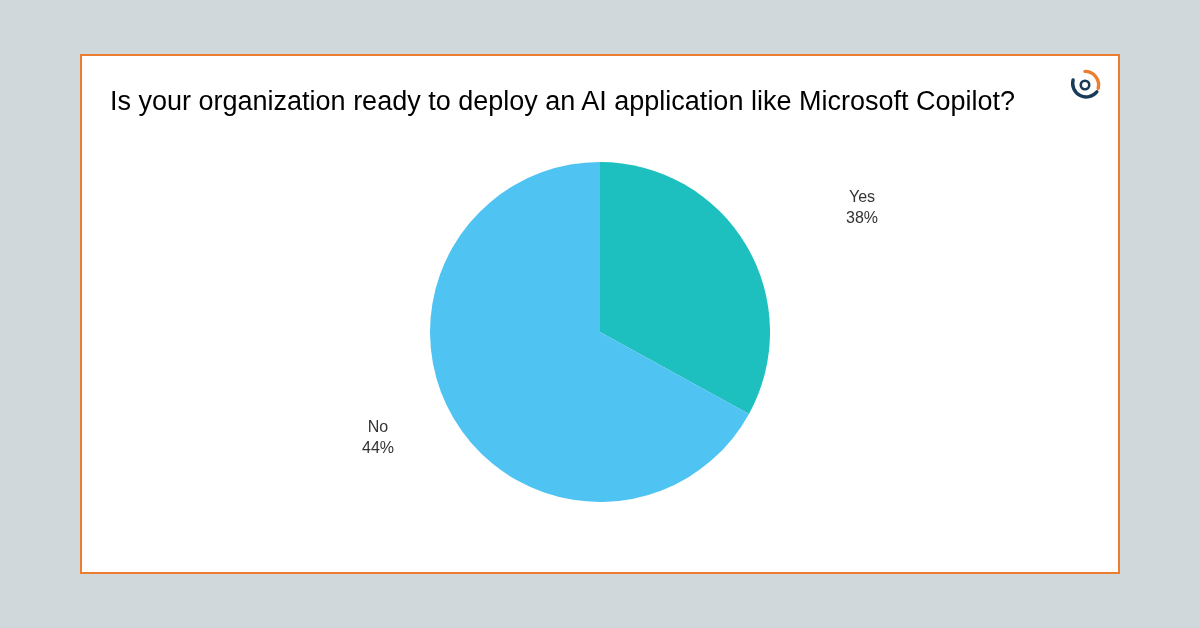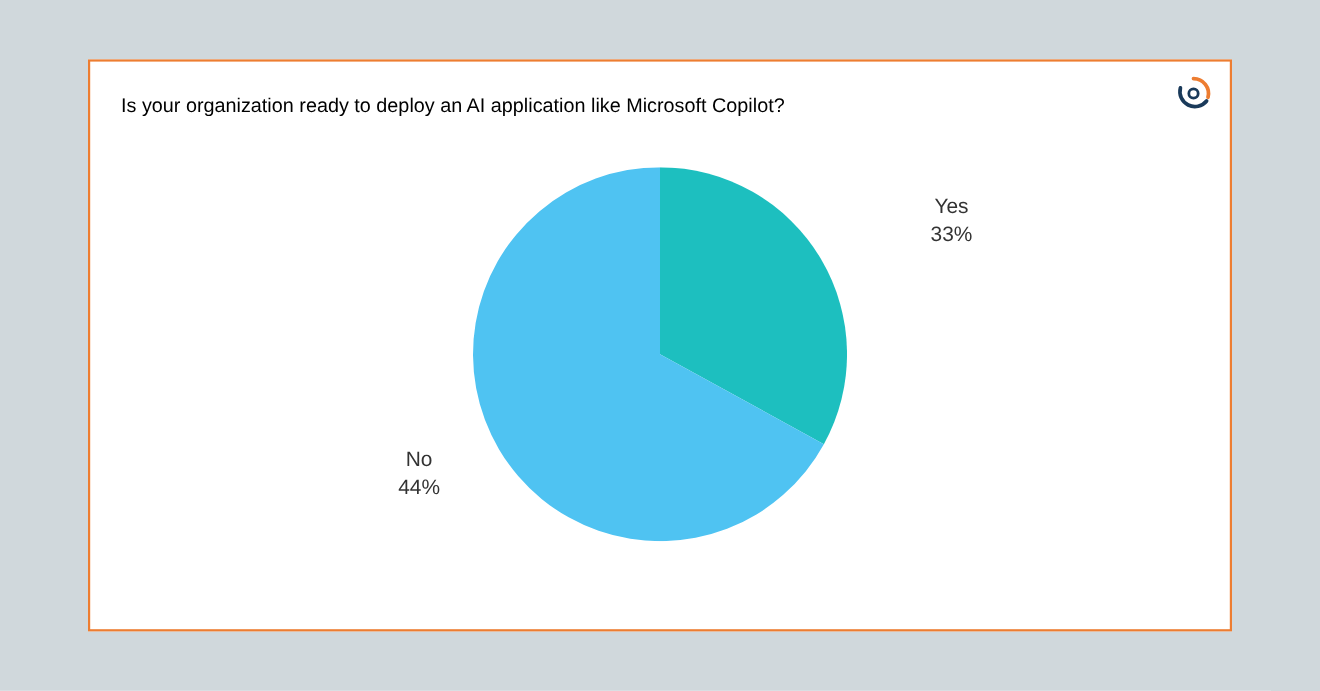--- a/index.html
+++ b/index.html
@@ -21,42 +21,42 @@
     padding: 20px 24px;
   }
   .logo {
     position: absolute;
     top: 12px;
     right: 16px;
     width: 34px;
     height: 34px;
   }
   .title {
-    font-size: 18px;
+    font-size: 27px;
     color: #000000;
     font-weight: 400;
     margin-top: 10px;
     margin-bottom: 10px;
     text-align: left;
     padding-left: 4px;
   }
   .chart-area {
     position: relative;
     width: 100%;
     height: 410px;
   }
   .pie {
     position: absolute;
     left: 50%;
     top: 50%;
     transform: translate(-50%, -50%);
   }
   .label {
     position: absolute;
-    font-size: 19px;
+    font-size: 16px;
     color: #333333;
     text-align: center;
     line-height: 1.3;
   }
   .label-yes {
     left: 740px;
     top: 60px;
   }
   .label-no {
     left: 256px;
@@ -81,21 +81,21 @@
   <div class="chart-area">
     <svg class="pie" width="340" height="340" viewBox="-170 -170 340 340">
 
       <path d="M0 0 L0 -170 A170 170 0 0 1 148.99 81.9 Z" fill="#1dbfbf"></path>
 
       <path d="M0 0 L148.99 81.9 A170 170 0 1 1 0 -170 Z" fill="#4fc3f2"></path>
     </svg>
 
     <div class="label label-yes">
       <div>Yes</div>
-      <div>33%</div>
+      <div>38%</div>
     </div>
 
     <div class="label label-no">
       <div>No</div>
       <div>44%</div>
     </div>
   </div>
 
 </div>
 

